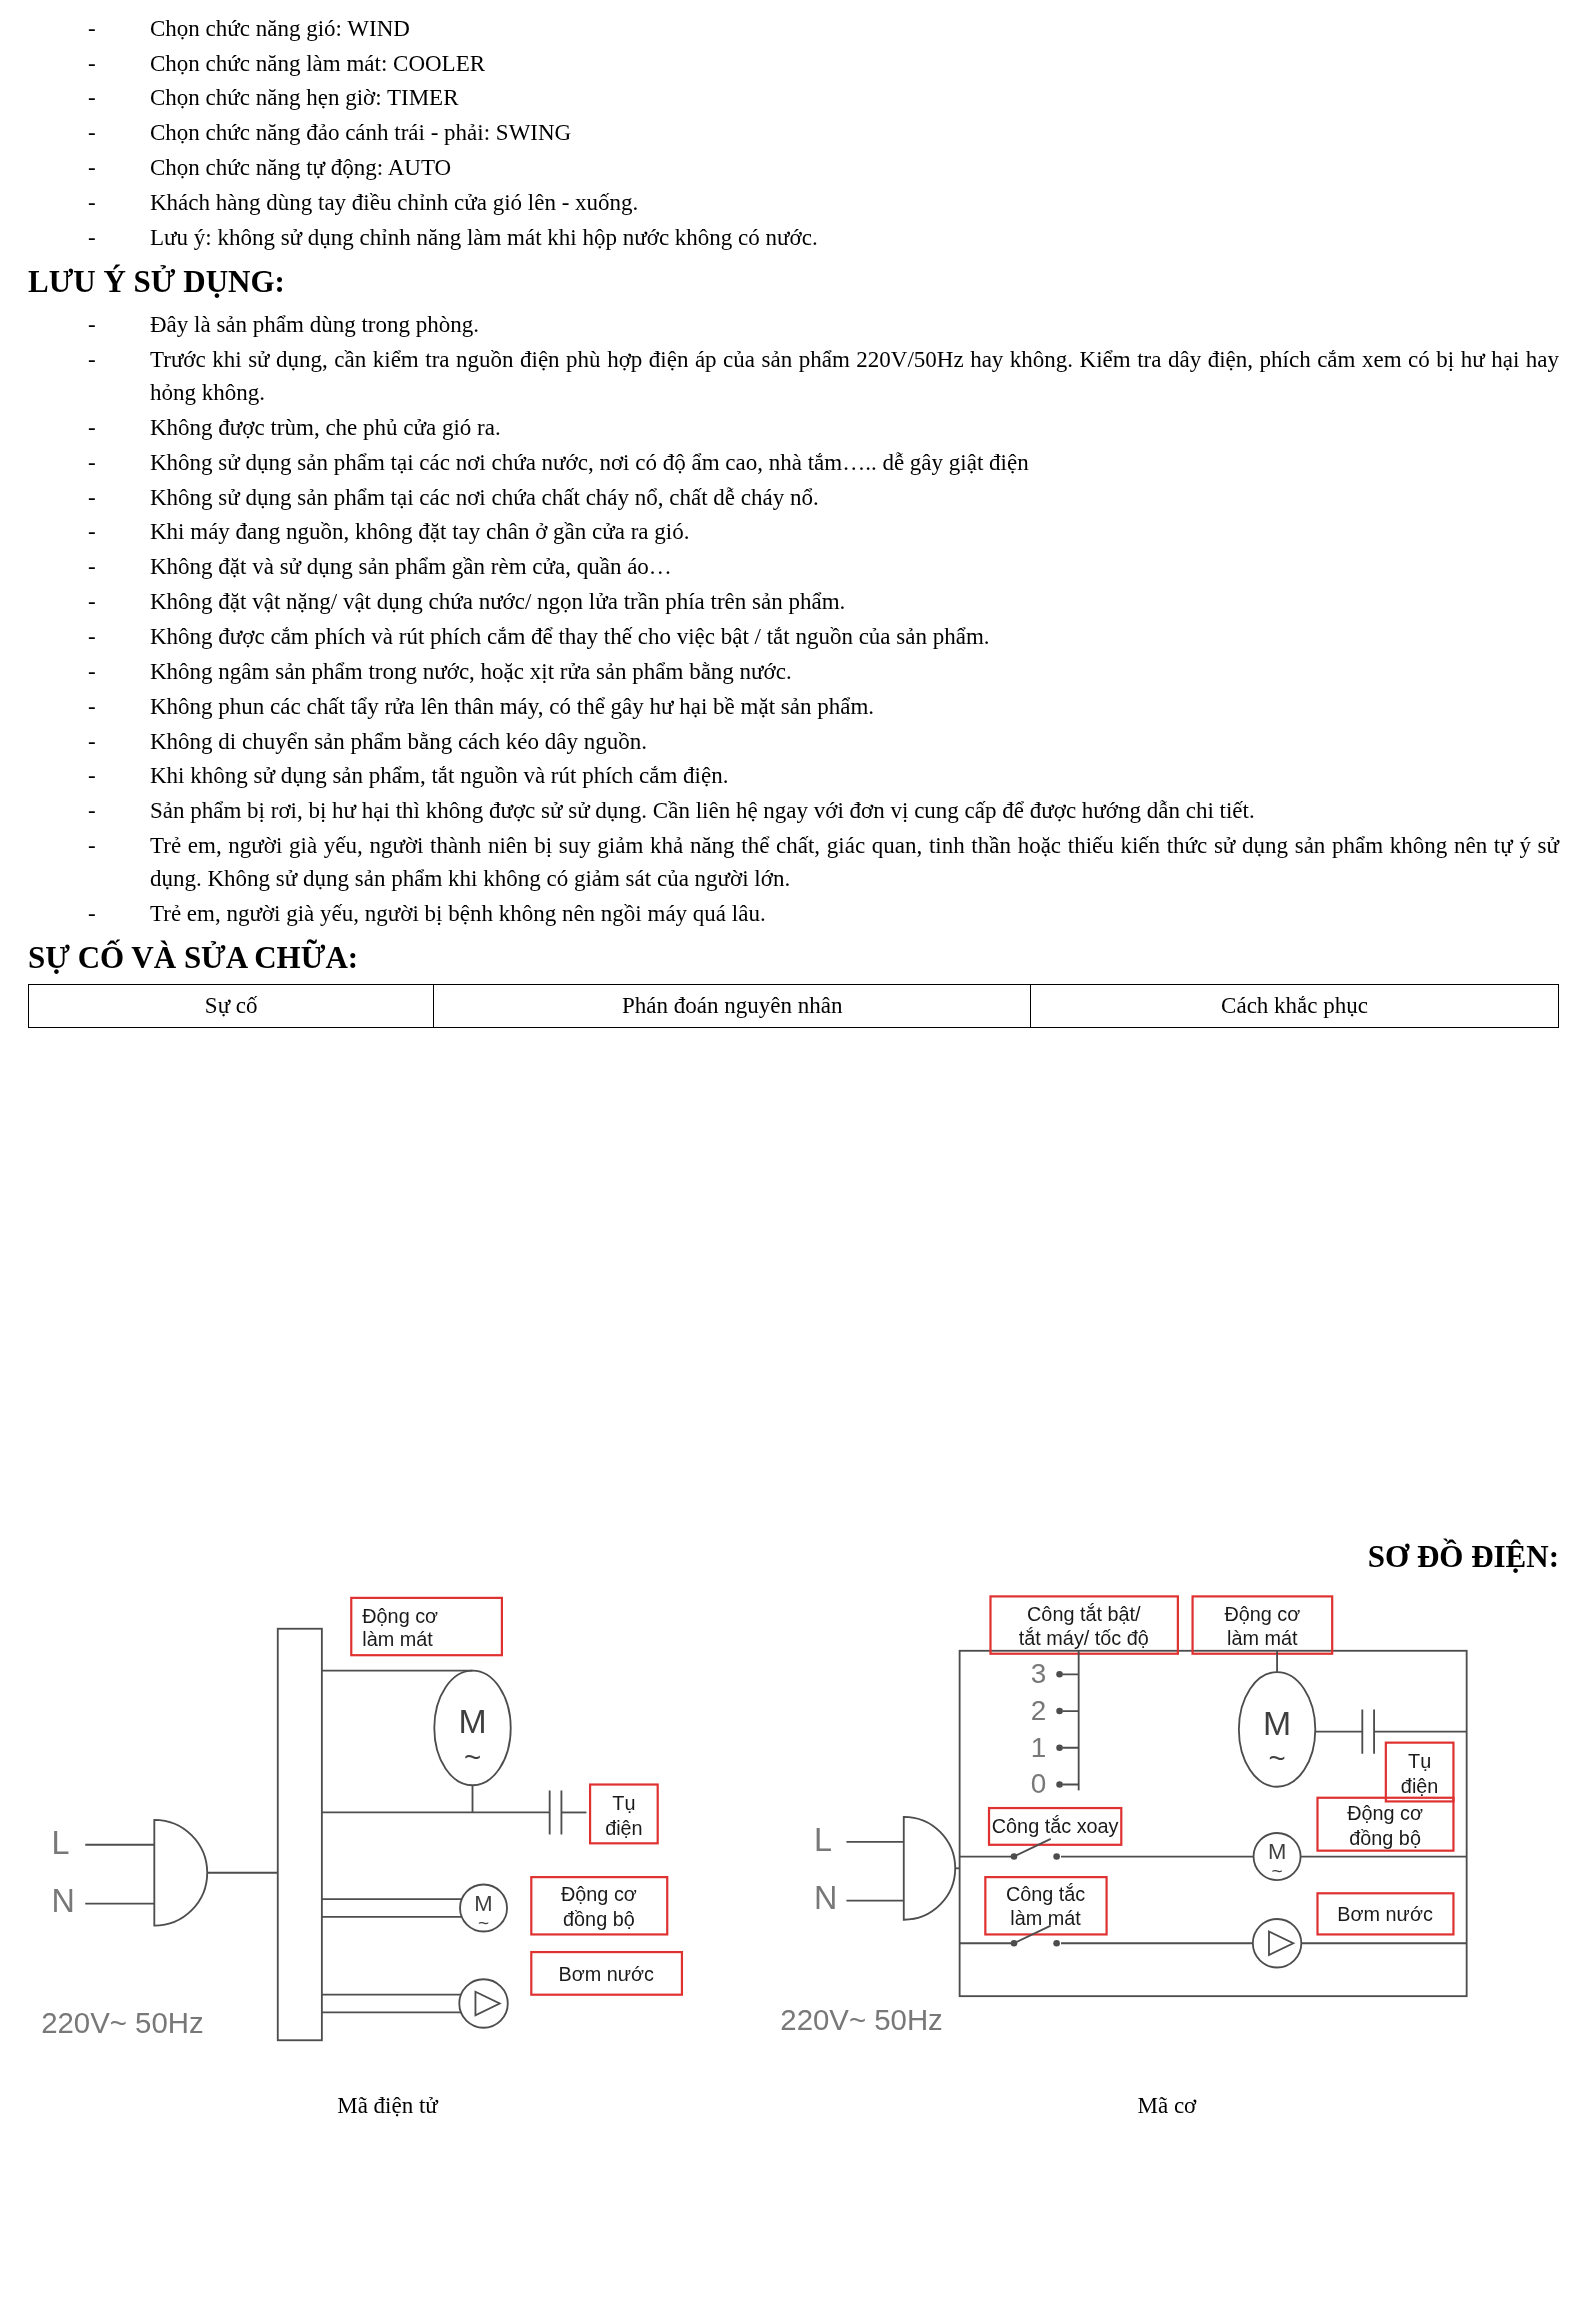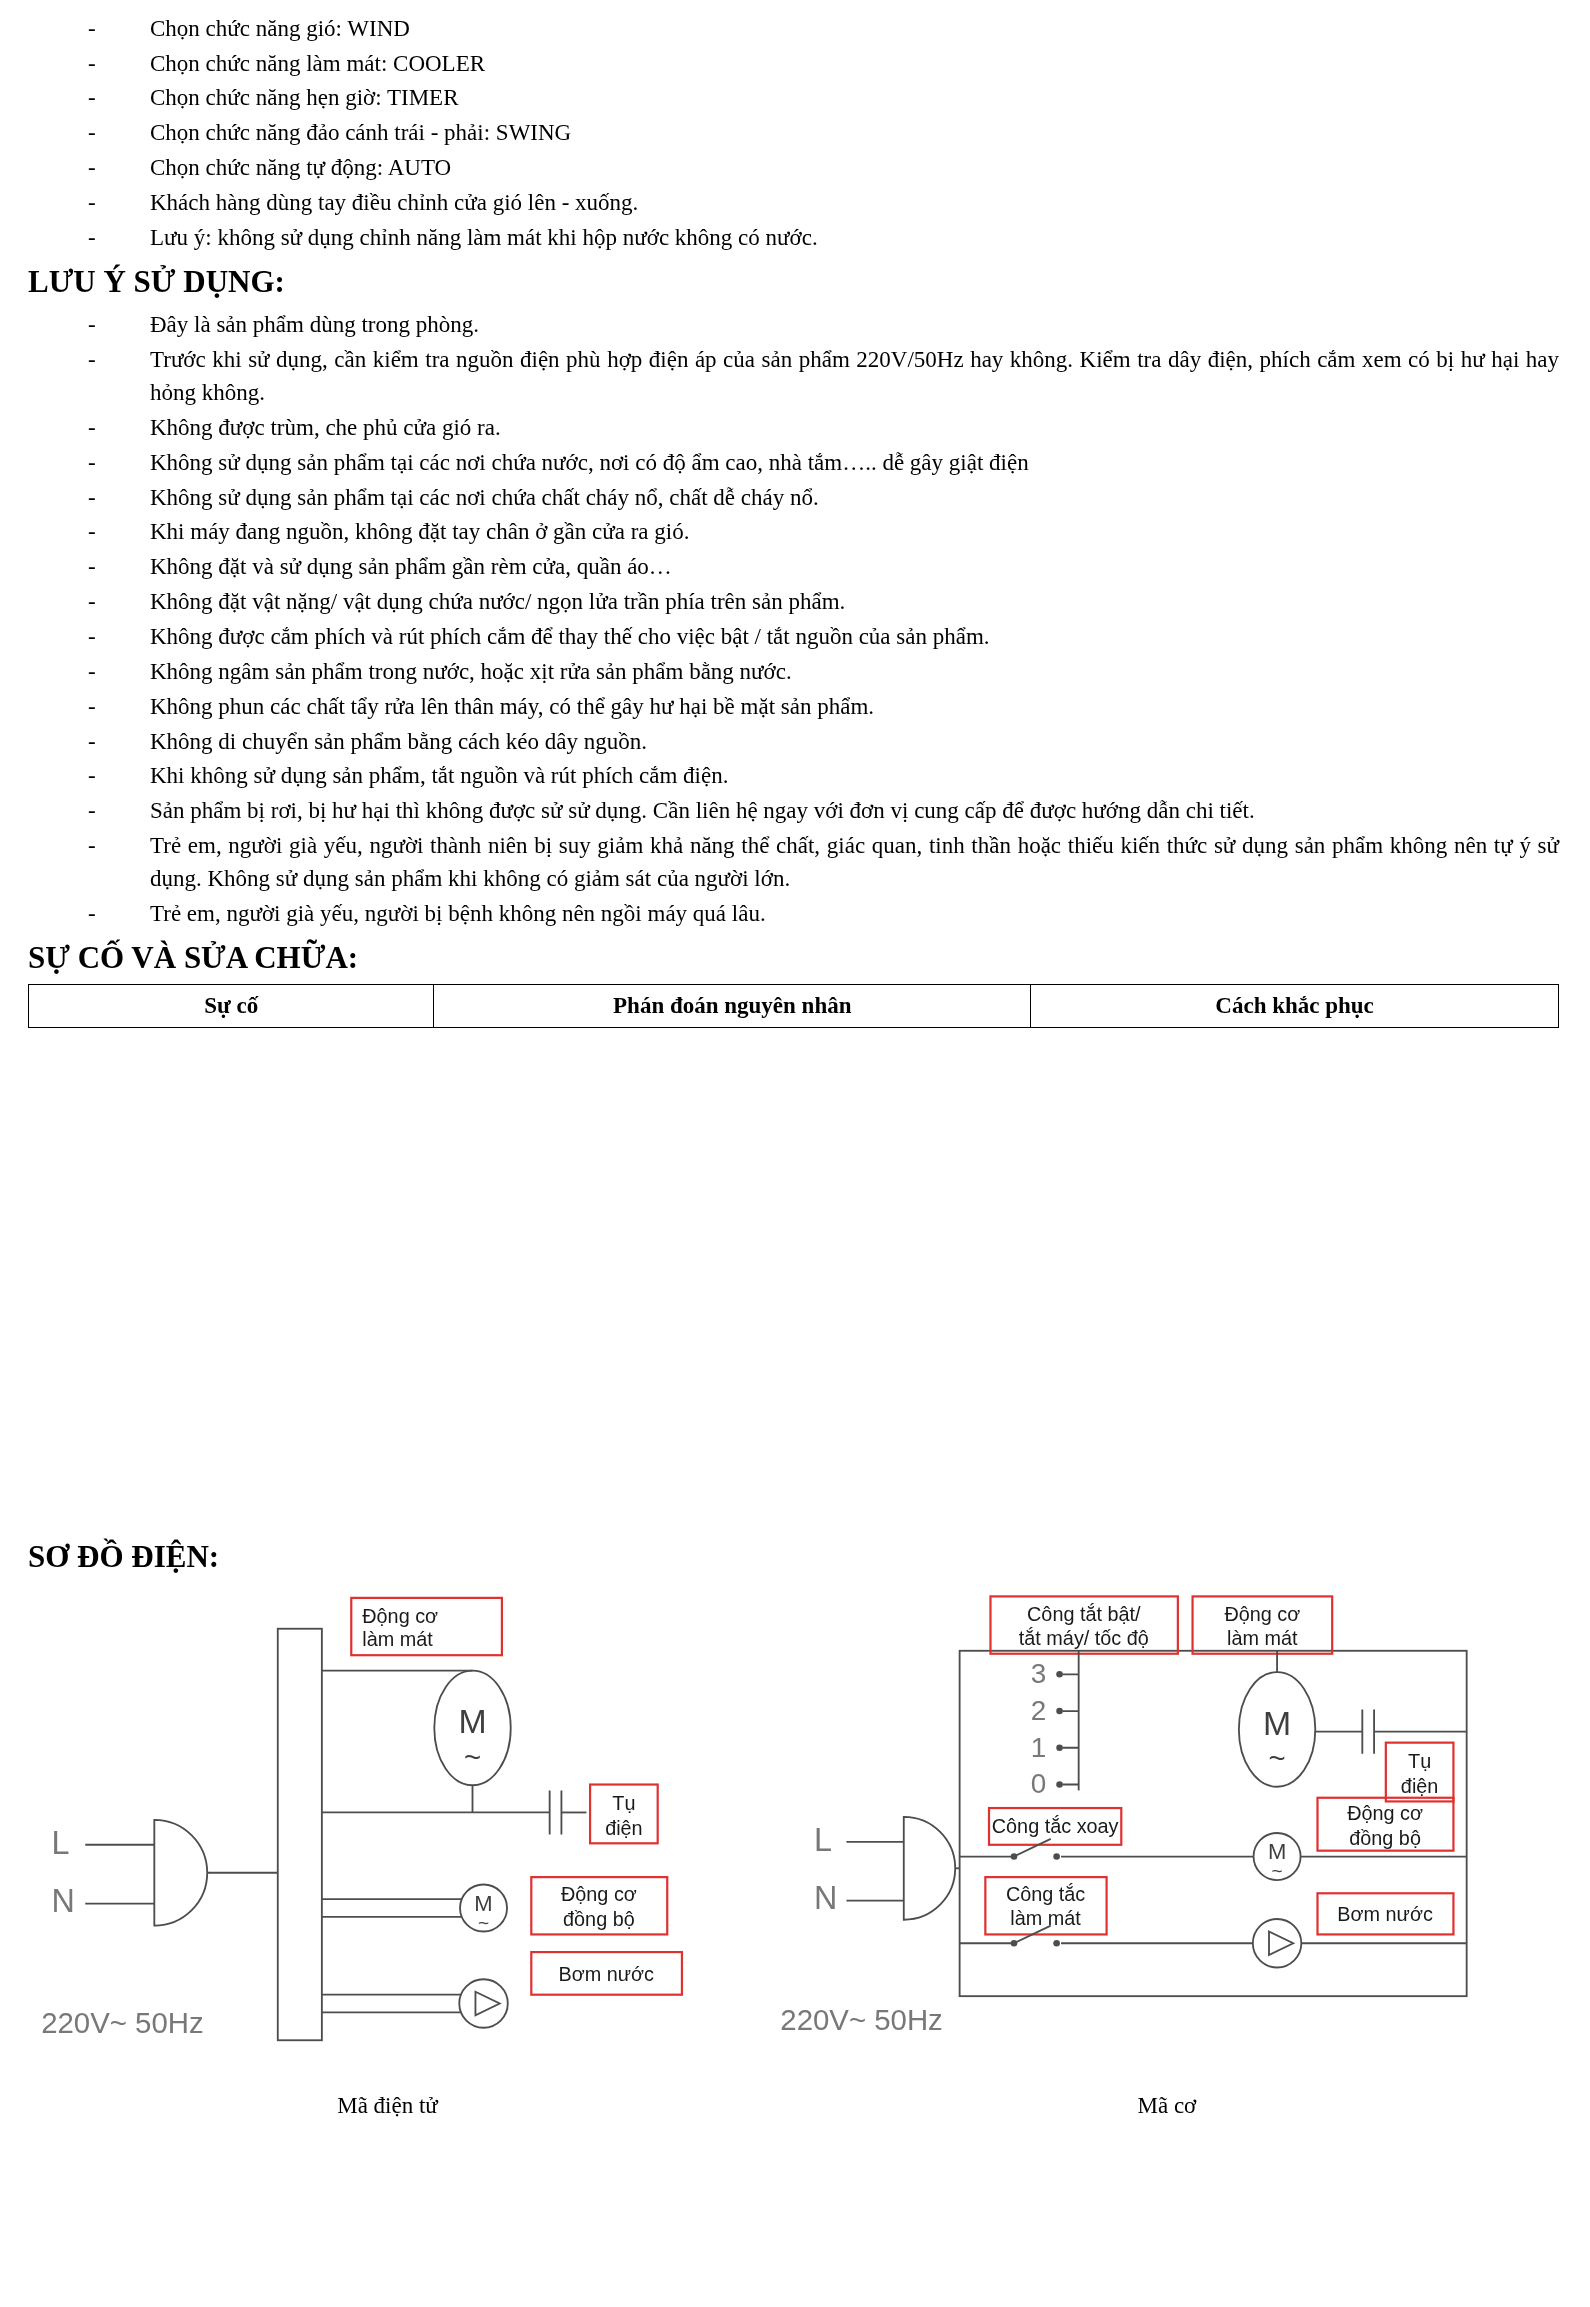--- a/index.html
+++ b/index.html
@@ -11,32 +11,32 @@
     font-size:23px;
   }
   .page { padding:10.3px 31px 22px 28px; }
 
   
   .li { display:flex; margin:1.5px 0; line-height:1.45; }
   .li .dash { flex:0 0 62px; padding-left:0; margin-left:60px; }
   .li .txt { flex:1; text-align:justify; }
 
   h2.sec { font-size:31px; font-weight:bold; margin:5.9px 0 4.4px 0; line-height:1.4; }
-  h2.wiring-h { margin-top:507px; }
+  h2.wiring-h { margin-top:507px;text-align:right; }
 
   
   table.tb { width:100%; border-collapse:collapse; margin-top:2.9px; }
   table.tb th, table.tb td {
     border:1.5px solid #000;
     padding:3.7px 10.3px 5.1px 10.3px;
     vertical-align:top;
     line-height:1.45;
     font-size:23px;
   }
-  table.tb th { text-align:center; font-weight:bold; }
+  table.tb th { text-align:center; font-weight:normal; }
   col.c1 { width:26.5%; } col.c2 { width:39%; } col.c3 { width:34.5%; }
 
   
   .diagrams { display:flex; margin-top:13.2px; }
   .d-left  { width:706px;  margin-left:7.3px; }
   .d-right { width:786px; margin-left:29px; }
   .captions { display:flex; margin-top:10.3px;gap:6px; }
   .cap-left  { width:706px;  margin-left:7.3px; text-align:center; }
   .cap-right { width:786px; margin-left:29px; text-align:center; }
 

